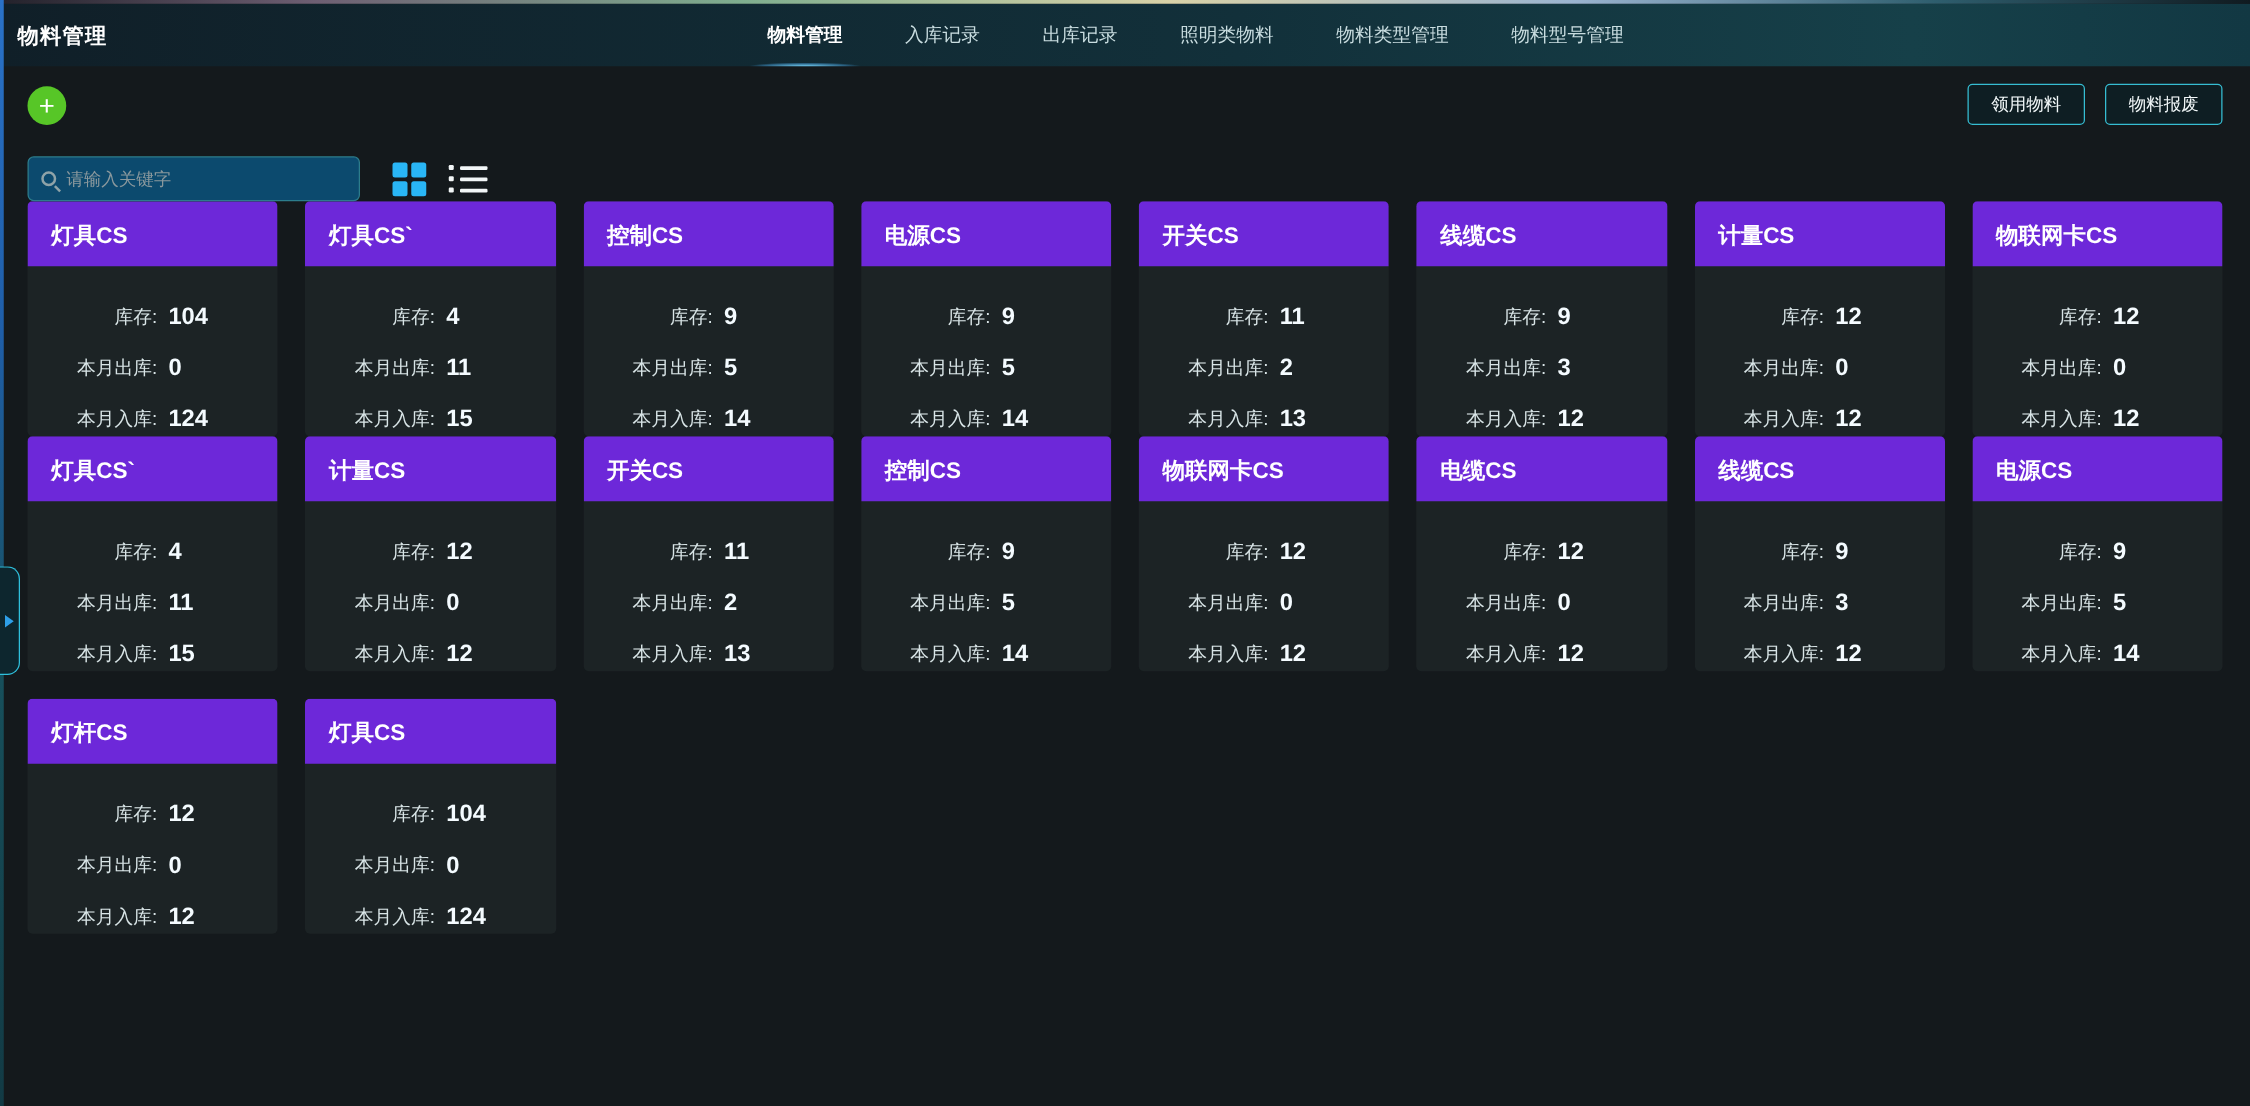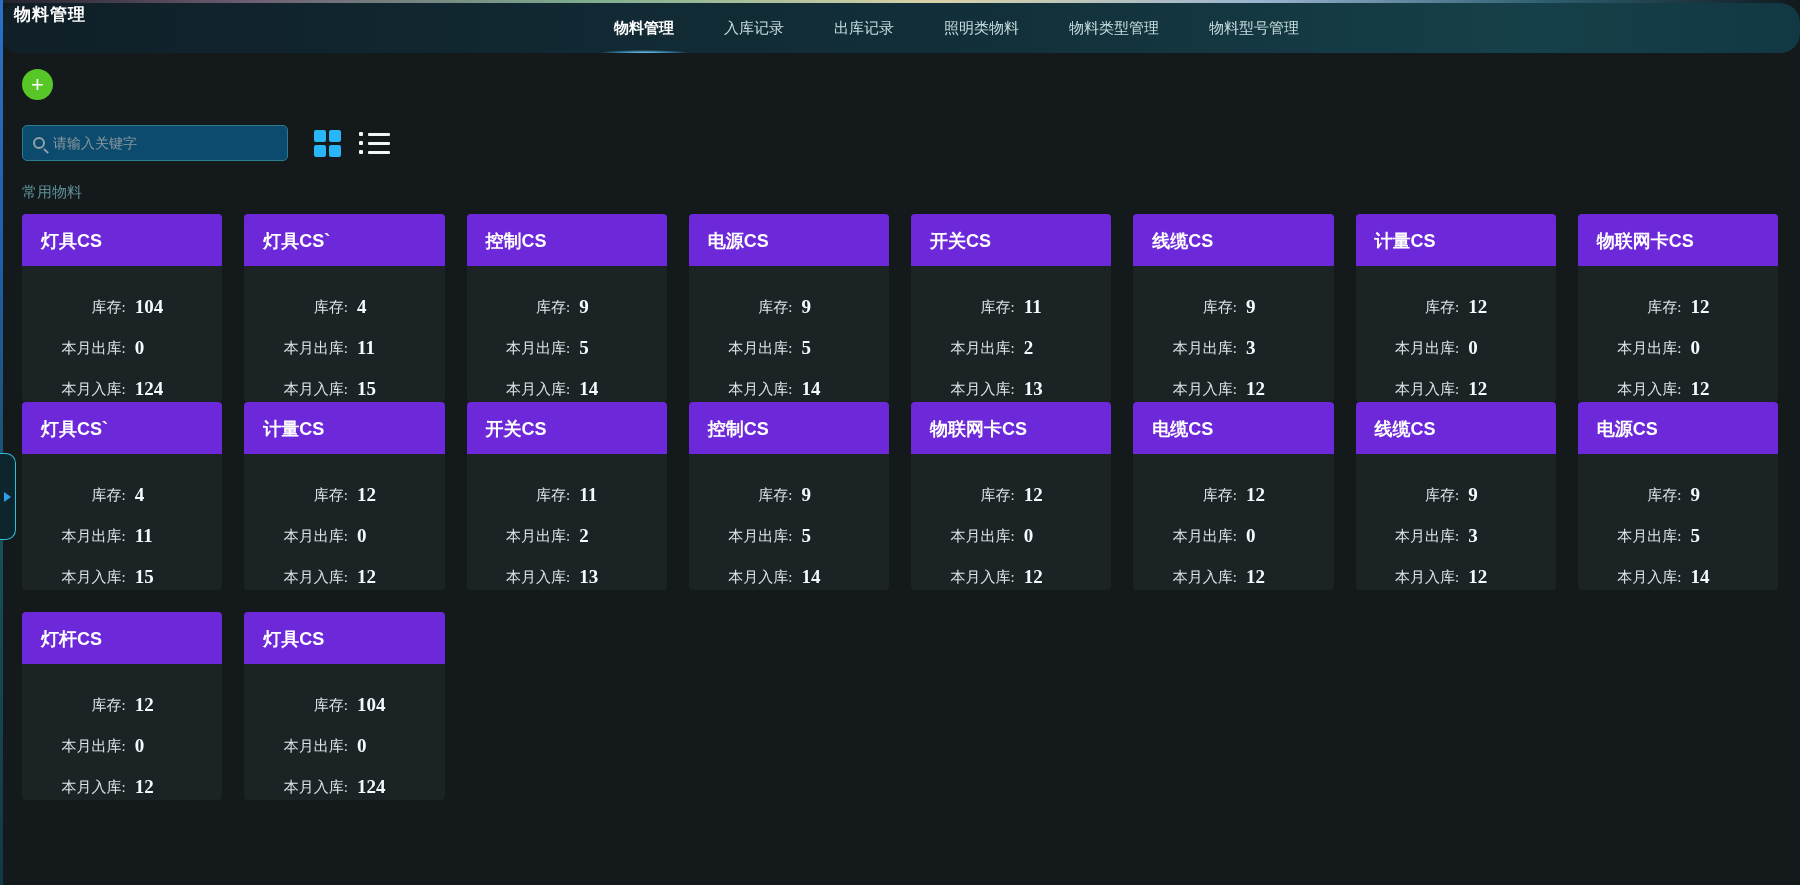--- a/index.html
+++ b/index.html
@@ -11,21 +11,21 @@
   
   .top-line { position:absolute; top:0; left:0; width:100%; height:3px; z-index:40;
     background:linear-gradient(90deg,#23222b 0%,#6e5f73 14%,#7fae8f 33%,#d9d2a8 52%,#9ab4d0 70%,#2e5e6e 86%,#101a20 100%); }
   
   .left-line { position:absolute; top:0; left:0; width:3px; height:100%; z-index:40;
     background:linear-gradient(180deg,#2a72c8 0%,#1f5ea8 30%,#17505c 60%,#123a44 100%); }
 
   
   .header { position:relative; height:50px; margin-top:3px;
     background:linear-gradient(90deg,#101f28 0%,#12303a 55%,#164049 85%,#123843 100%);
-    display:flex; align-items:flex-start;border-radius:20px; }
+    display:flex; align-items:center; }
   .app-title { font-size:17px; font-weight:bold; color:#ffffff; margin-left:14px; letter-spacing:1px; }
   .tabs { position:absolute; left:612px; top:0; height:100%; display:flex; align-items:center; gap:46px; }
   .tab { font-size:15px; color:#c9dde0; cursor:pointer; position:relative; height:100%;
     display:flex; align-items:center; padding:0 2px; white-space:nowrap; }
   .tab.active { color:#ffffff; font-weight:bold; }
   .tab.active .glow { position:absolute; bottom:0; left:-18px; right:-18px; height:4px;
     background:radial-gradient(ellipse 60% 100% at 50% 100%, rgba(120,215,255,.95) 0%, rgba(70,160,220,.45) 55%, rgba(0,0,0,0) 75%); }
 
   
   .toolbar { position:relative; padding:16px 22px 0 22px; }
@@ -52,21 +52,21 @@
     border-radius:4px; color:#f2f8f9; font-size:14px; cursor:pointer; font-family:inherit; white-space:nowrap; }
 
   
   .content { padding:0 22px; }
   .section-title { font-size:15px; color:#5e9096; margin-top:22px; margin-bottom:12px; }
   .card-grid { display:grid; grid-template-columns:repeat(8,1fr); gap:22px; }
   .card { background:#1c2325; border-radius:4px; overflow:hidden; height:188px; cursor:pointer; }
   .card-header { background:#6d28d9; padding:15px 19px; height:52px; }
   .card-title { font-size:18px; font-weight:bold; color:#ffffff; white-space:nowrap; }
   .card-body { padding:14px 10px 0 10px; }
-  .stat-row { display:flex; align-items:center; margin-top:13px; line-height:28px;font-family:Liberation Serif, serif; }
+  .stat-row { display:flex; align-items:center; margin-top:13px; line-height:28px; }
   .stat-label { flex:0 0 52%; text-align:right; font-size:15px; color:#d9e5e7; white-space:nowrap; }
   .stat-value { margin-left:9px; font-size:19px; font-weight:bold; color:#f4fbff; }
 
   
   .drawer-toggle { position:absolute; left:0; top:453px; width:16px; height:87px; z-index:50;
     background:#0d262e; border:1px solid #2fc0dc; border-left:none; border-radius:0 10px 10px 0;
     display:flex; align-items:center; justify-content:center; cursor:pointer; }
   .drawer-arrow { width:0; height:0; border-top:5px solid transparent; border-bottom:5px solid transparent;
     border-left:7px solid #2e9fe8; }
 </style>
@@ -83,20 +83,24 @@
       <div class="tab">入库记录</div>
       <div class="tab">出库记录</div>
       <div class="tab">照明类物料</div>
       <div class="tab">物料类型管理</div>
       <div class="tab">物料型号管理</div>
     </div>
 </div>
 
 <div class="toolbar">
   <button class="add-btn">+</button>
+  <div class="top-actions">
+      <button class="action-btn">领用物料</button>
+      <button class="action-btn">物料报废</button>
+    </div>
   <div class="search-row">
     <div class="search-box">
       <span class="search-glyph"></span>
       <input class="search-input" type="text" placeholder="请输入关键字" style="">
     </div>
     <div class="view-toggles">
       <div class="grid-icon">
         <div></div>
           <div></div>
           <div></div>
@@ -114,21 +118,20 @@
         <div class="li-row">
             <span class="dot"></span>
             <span class="bar"></span>
           </div>
       </div>
     </div>
   </div>
 </div>
 
 <div class="content">
-    <div class="section-title">常用物料</div>
     <div class="card-grid">
       <div class="card">
         <div class="card-header">
           <div class="card-title">灯具CS</div>
         </div>
         <div class="card-body">
           <div class="stat-row">
             <span class="stat-label">库存:</span>
             <span class="stat-value">104</span>
           </div>

